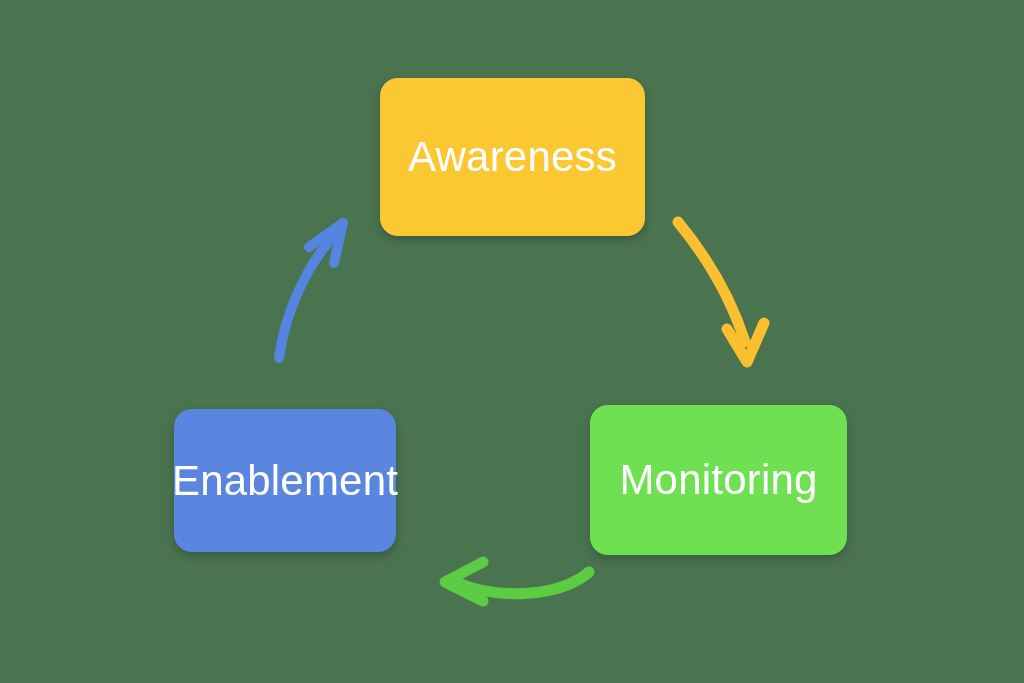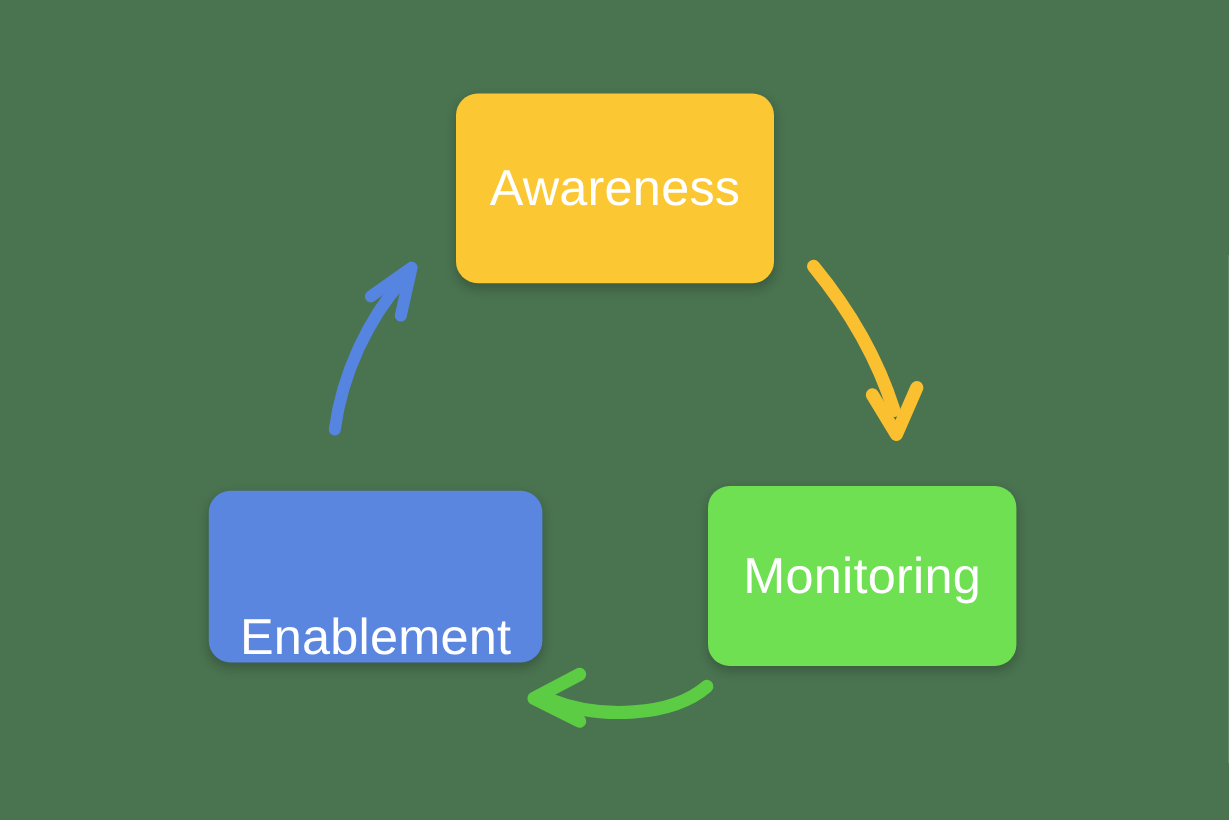--- a/index.html
+++ b/index.html
@@ -42,23 +42,22 @@
   }
   #node-monitoring {
     left: 590px;
     top: 405px;
     width: 257px;
     height: 150px;
   }
   #node-enablement {
     left: 174px;
     top: 409px;
-    width: 278px;
+    width: 222px;
     height: 143px;
-    align-items: flex-end;
   }
   .node-label {
     pointer-events: none;
     white-space: nowrap;
   }
   #arrow-layer {
     position: absolute;
     left: 0;
     top: 0;
     width: 1024px;

